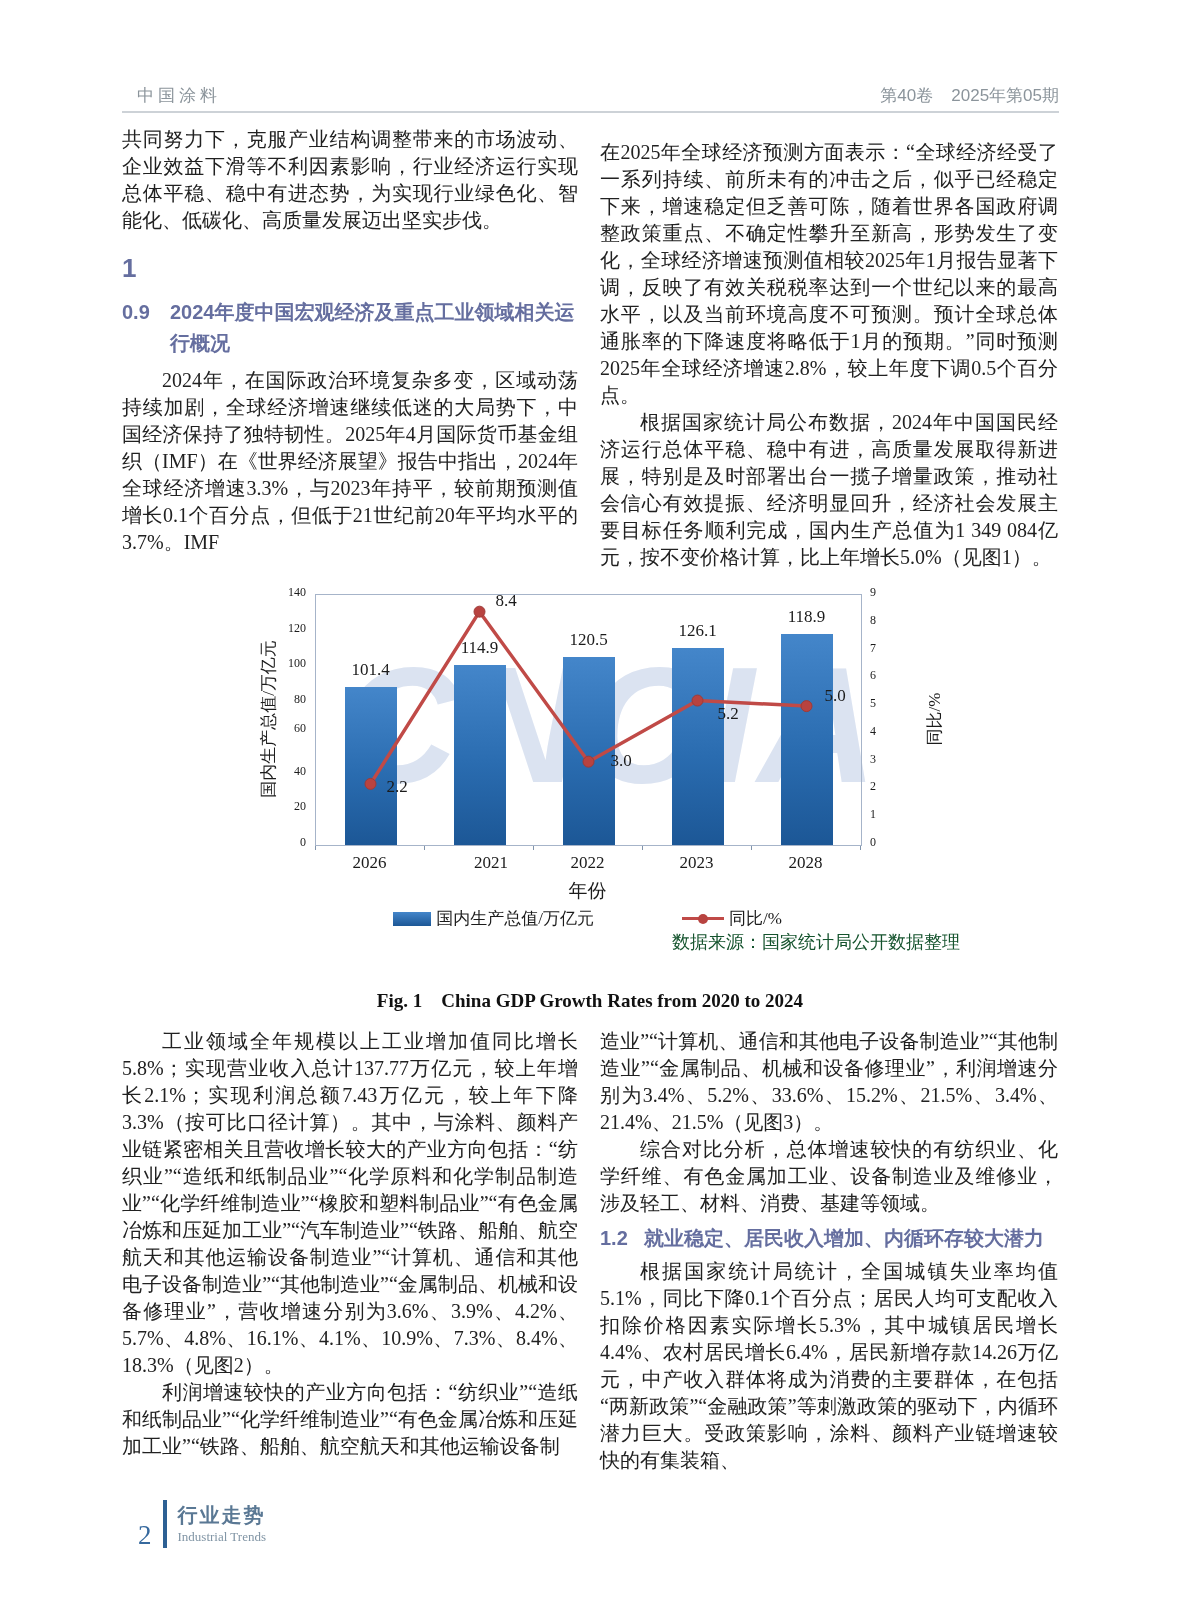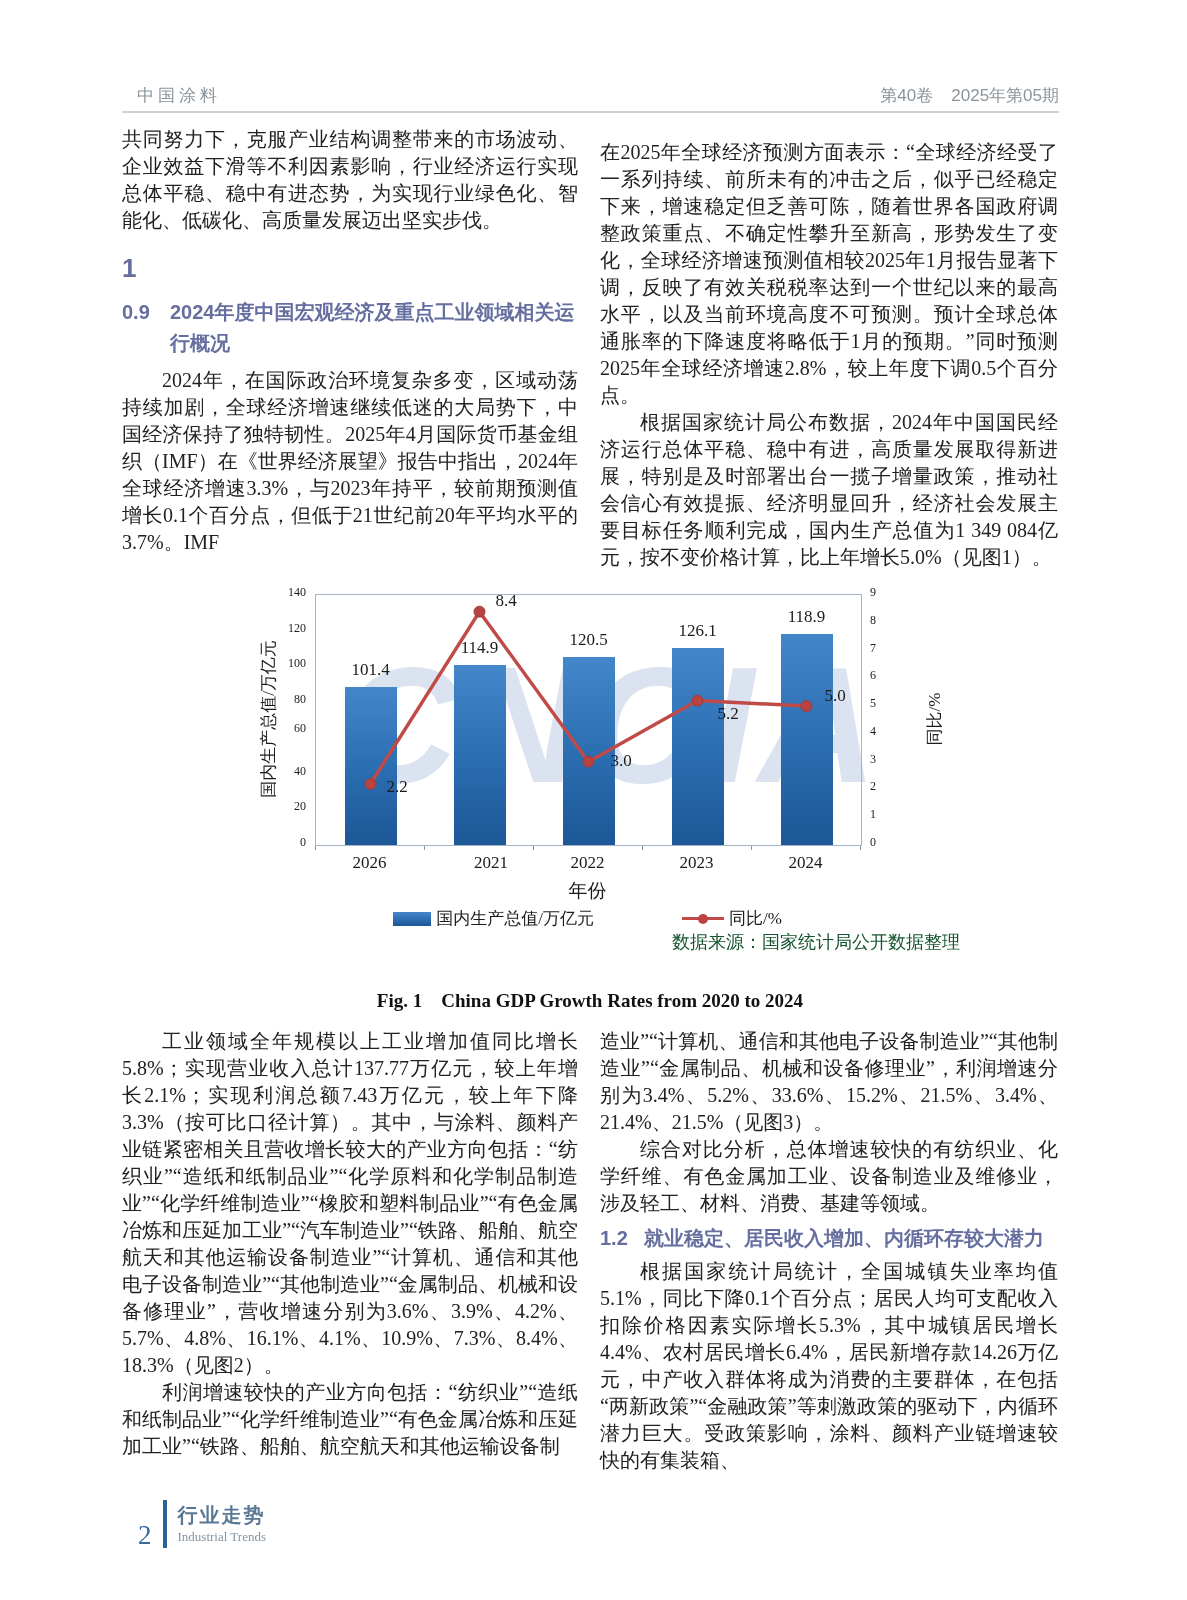--- a/index.html
+++ b/index.html
@@ -130,21 +130,21 @@
         <span class="line-label" style="left: 179.5px; top: -4.33333px;">8.4</span>
         <span class="line-label" style="left: 294.5px; top: 155.667px;">3.0</span>
         <span class="line-label" style="left: 401.5px; top: 108.556px;">5.2</span>
         <span class="line-label" style="left: 508.5px; top: 91.1111px;">5.0</span>
       </div>
     <div id="xrow">
         <span class="xtick" style="left: 14.5px;">2026</span>
         <span class="xtick" style="left: 136px;">2021</span>
         <span class="xtick" style="left: 232.5px;">2022</span>
         <span class="xtick" style="left: 341.5px;">2023</span>
-        <span class="xtick" style="left: 450.5px;">2024</span>
+        <span class="xtick" style="left: 450.5px;">2028</span>
       </div>
     <div id="xlabel">年份</div>
     <div id="legend">
         <span class="leg-item">
           <span class="sw-bar"></span>
           <span>国内生产总值/万亿元</span>
         </span>
         <span class="leg-item">
           <span class="sw-line">
             <span class="dot"></span>

